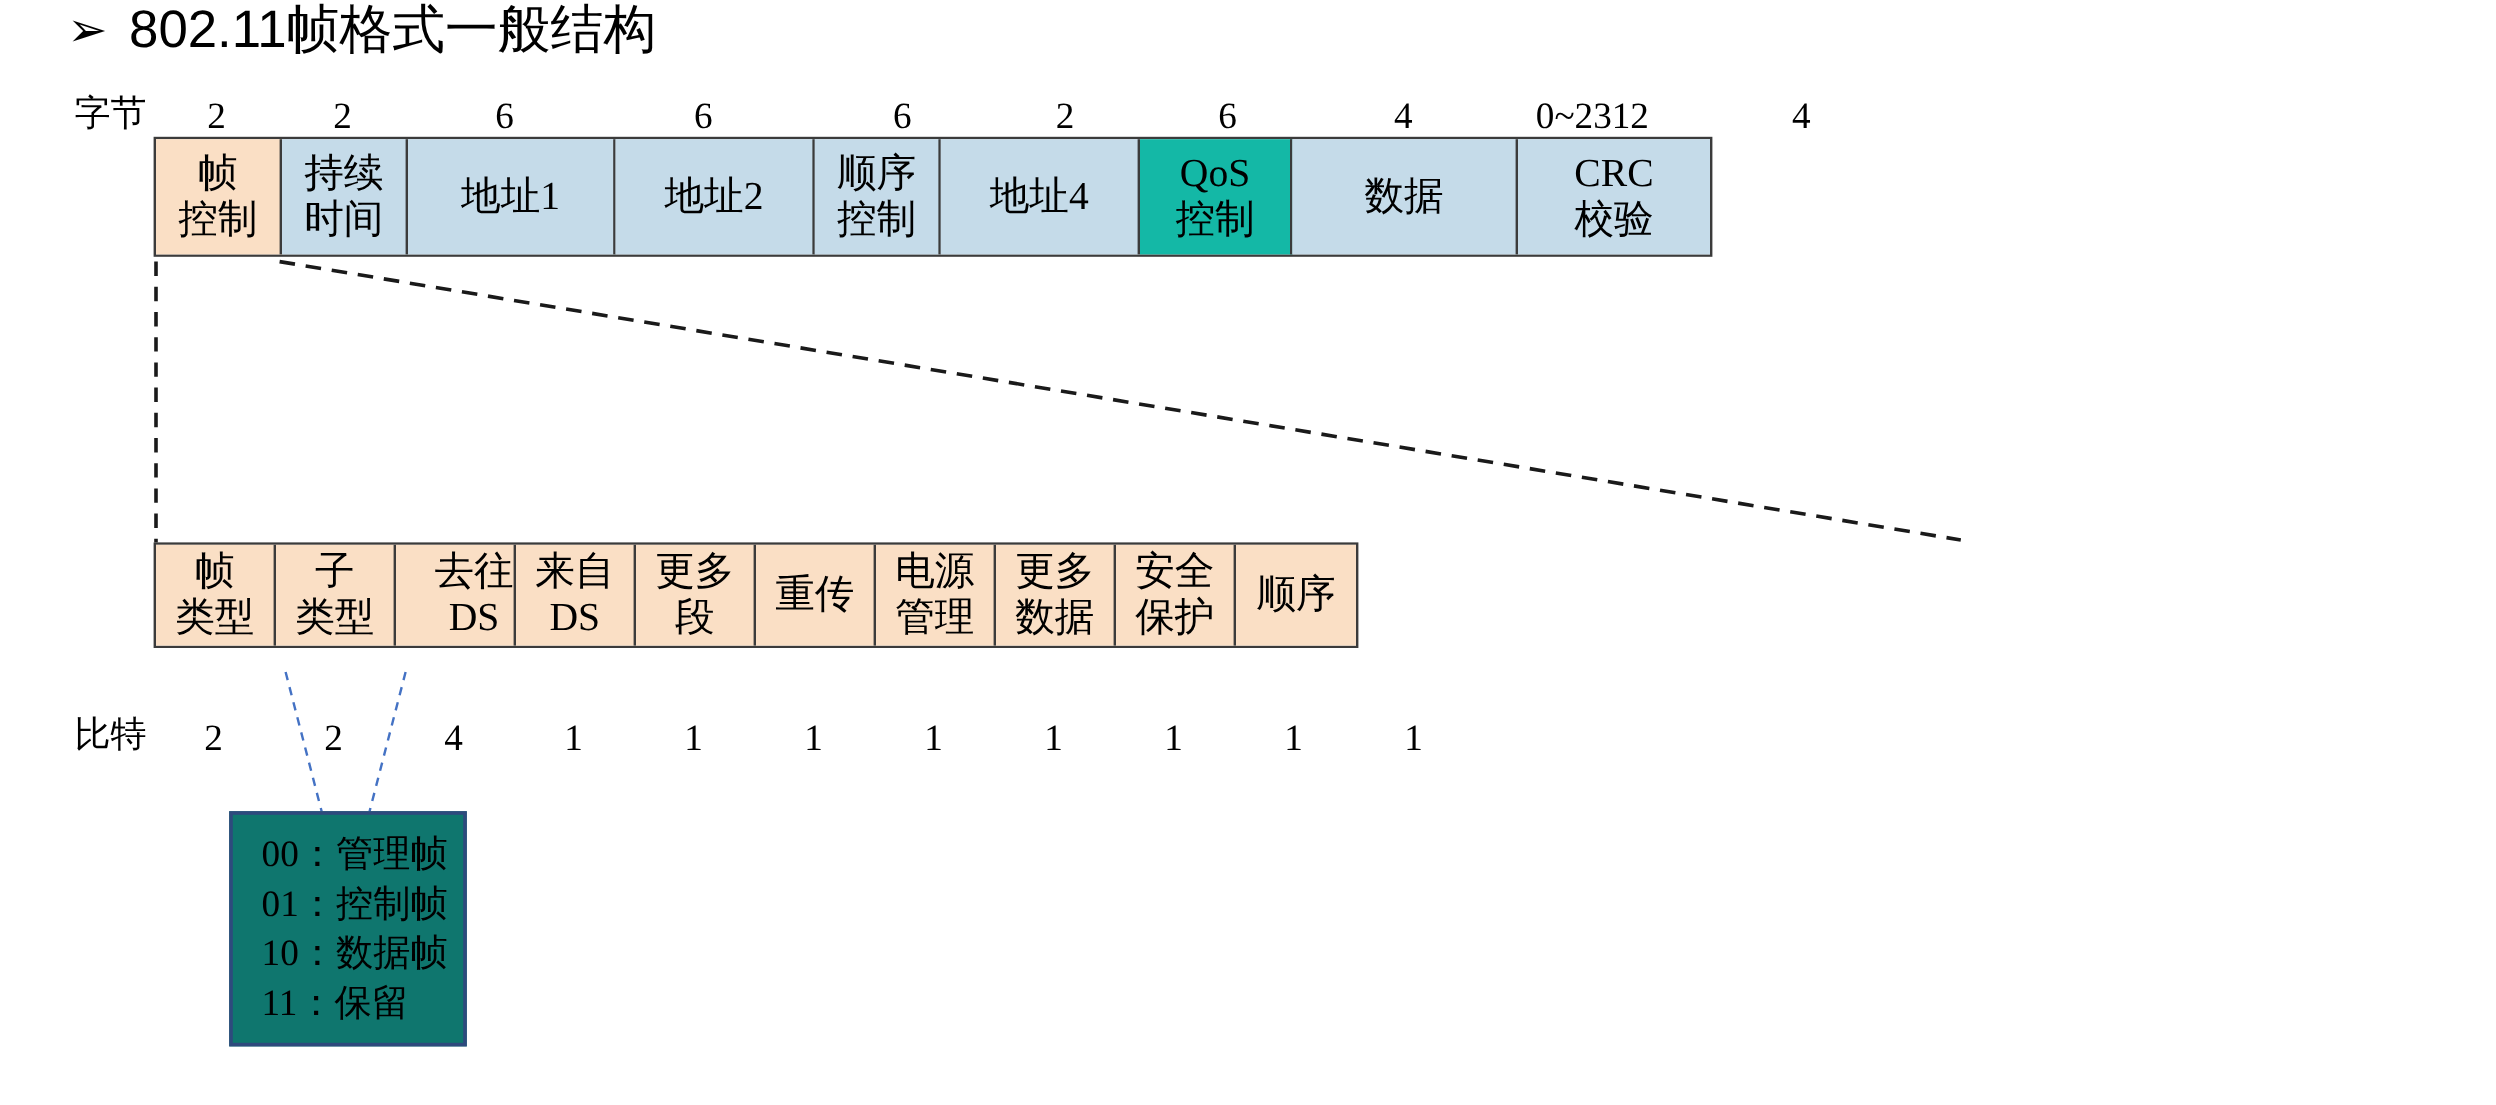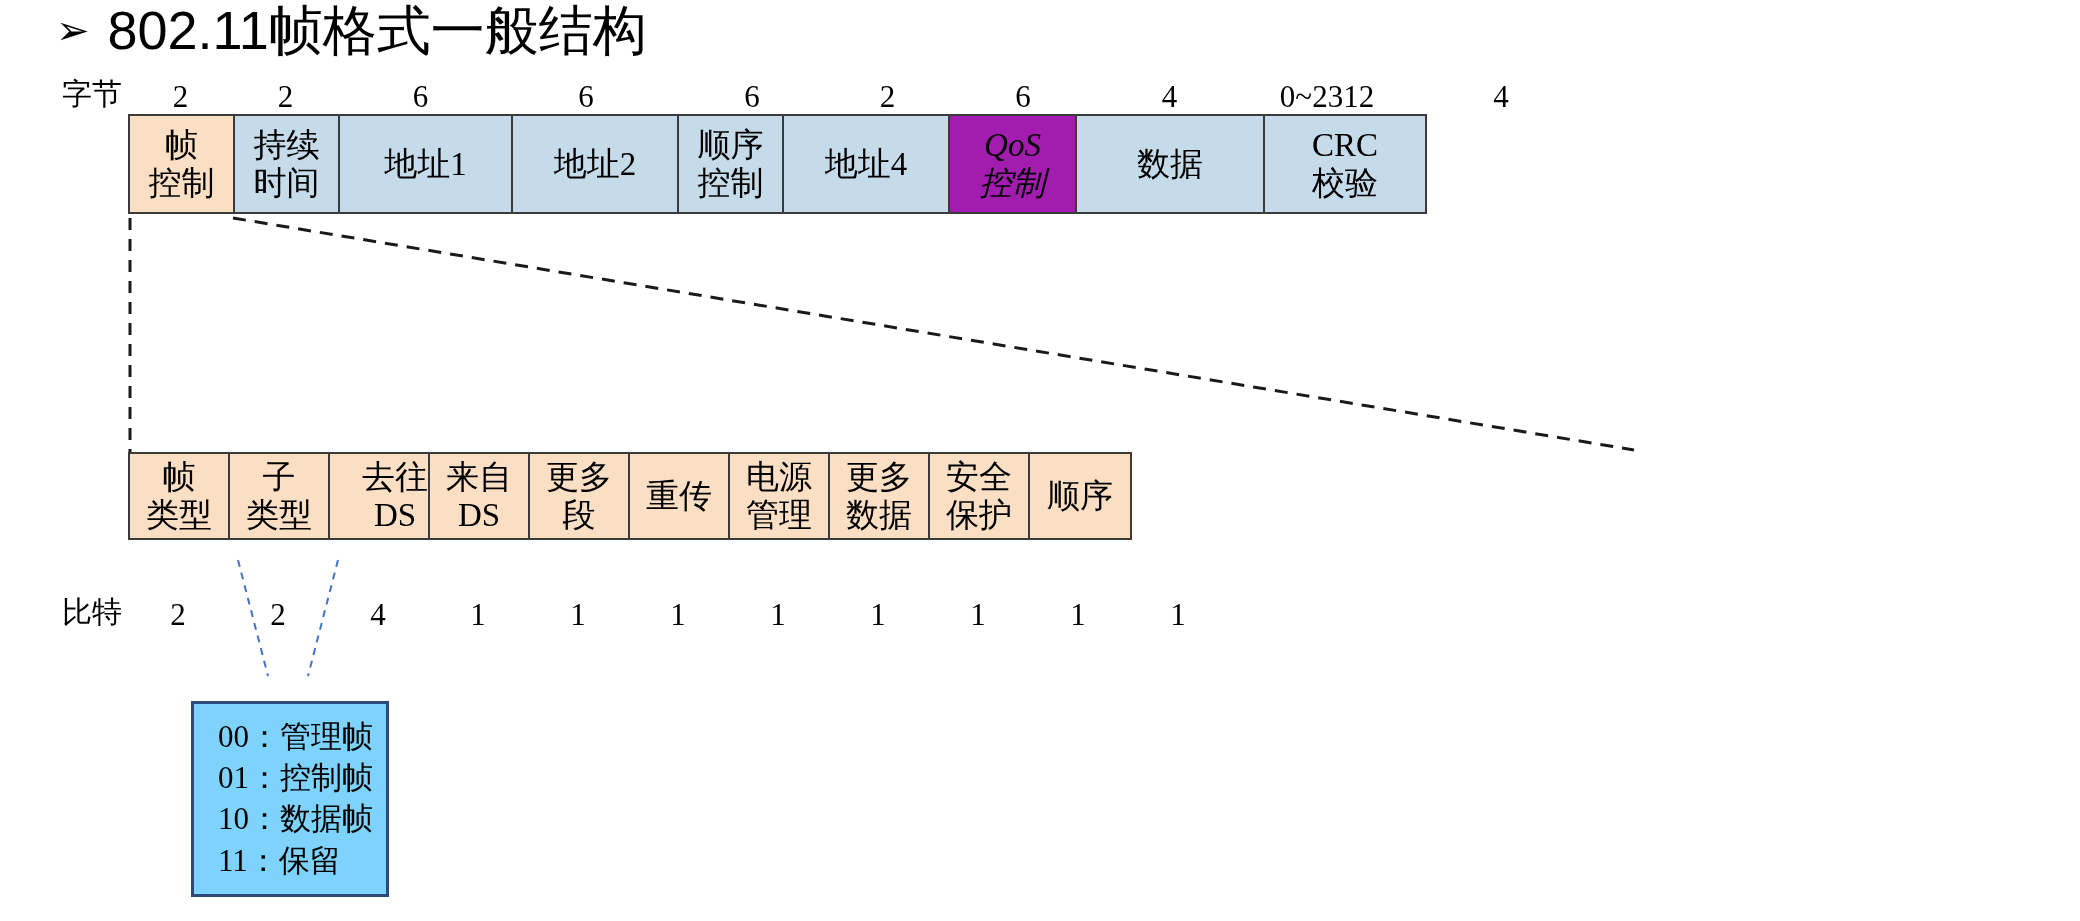--- a/index.html
+++ b/index.html
@@ -26,21 +26,21 @@
     gap: 18px;
     white-space: nowrap;
   }
   #title-bullet {
     font-size: 40px;
     line-height: 1;
     color: #000;
     font-family: "DejaVu Sans", sans-serif;
   }
   #title-text {
-    font-size: 54px;
+    font-size: 44px;
     line-height: 1.05;
     font-family: "Liberation Sans", sans-serif;
     letter-spacing: 0px;
   }
 
   
   .row-label {
     position: absolute;
     font-size: 30px;
     font-family: "Liberation Serif", serif;
@@ -80,21 +80,21 @@
     text-align: center;
     font-size: 33px;
     line-height: 1.16;
     white-space: pre-line;
     overflow: hidden;
   }
   .field-cell:last-child { border-right: none; }
 
   .fill-blue   { background: #c5dbe9; }
   .fill-peach  { background: #fadfc5; }
-  .fill-green  { background: #a21caf; font-style: italic; }
+  .fill-green  { background: #14b8a6; }
 
   
   #frame-row {
     left: 128px;
     top: 114px;
     height: 100px;
   }
 
   
   #bits-row {
@@ -105,23 +105,22 @@
 
   
   #callout-box {
     position: absolute;
     left: 191px;
     top: 676px;
     width: 198px;
     height: 196px;
     box-sizing: border-box;
     border: 3px solid #2e4a7d;
-    background: #7dd3fc;
+    background: #0f766e;
     padding: 12px 0 0 24px;
-    margin-top: 25px;
   }
   .callout-line {
     font-size: 31px;
     line-height: 1.33;
     white-space: nowrap;
   }
 
   svg.overlay {
     position: absolute;
     left: 0;

